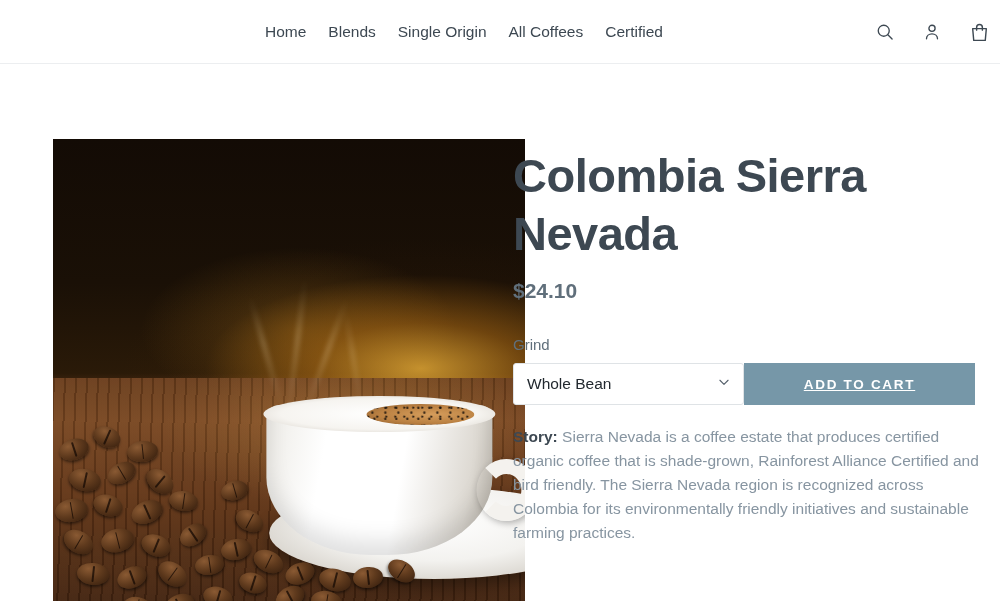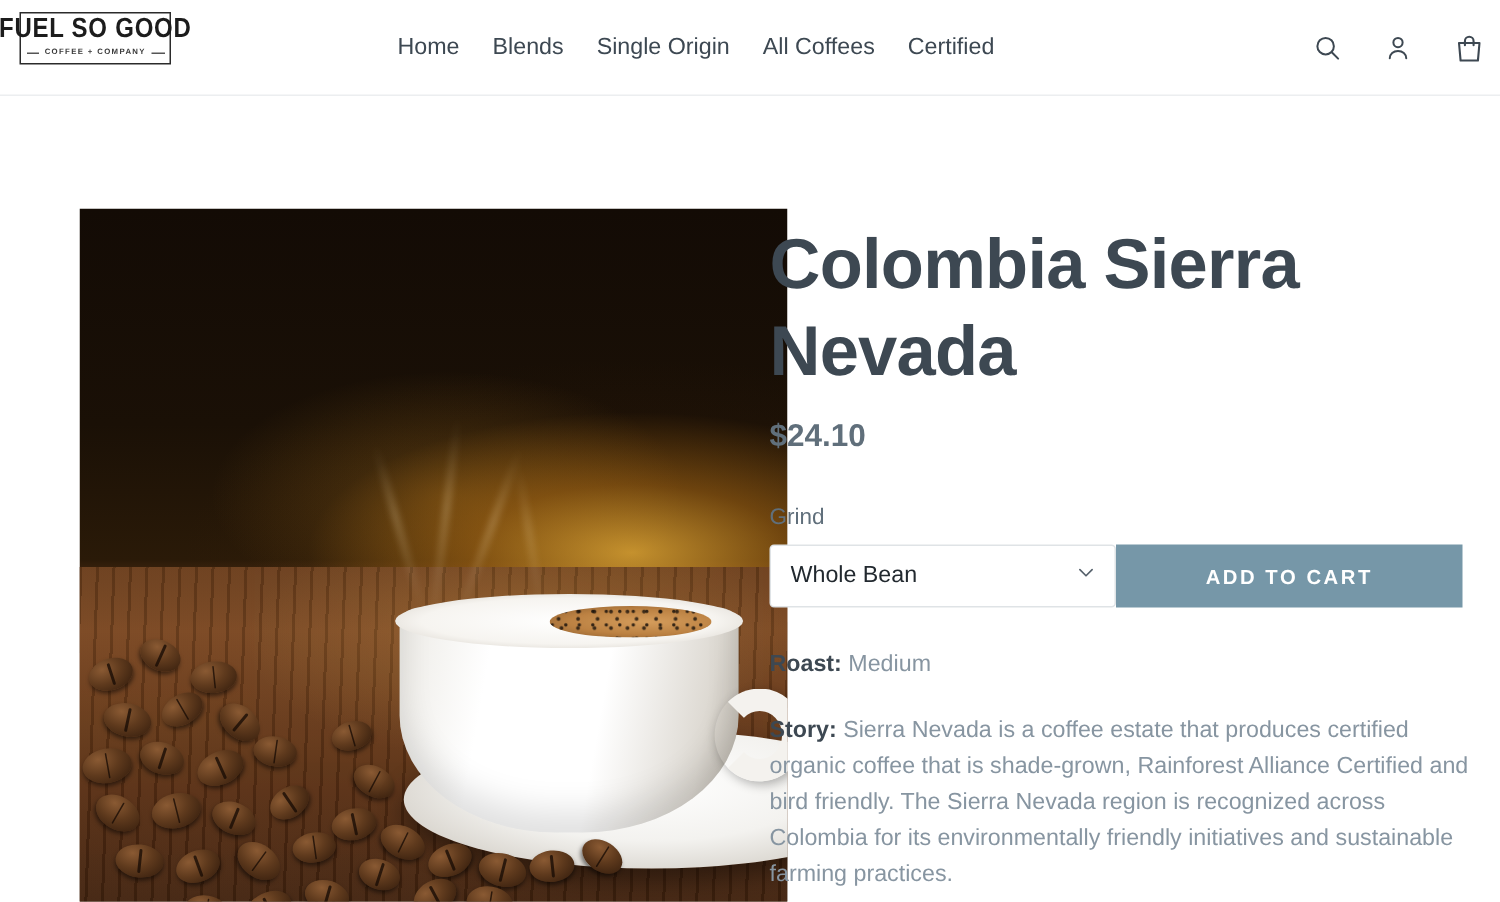--- a/index.html
+++ b/index.html
@@ -283,20 +283,21 @@
   .add-to-cart {
     width: 231px; height: 42px;
     background: #7697a8;
     border: none;
     color: #ffffff;
     font-family: "Liberation Sans", sans-serif;
     font-size: 13.5px;
     font-weight: 700;
     letter-spacing: 1.7px;
     cursor: pointer;
+    text-decoration: underline;
   }
   .roast-line {
     margin: 26px 0 0 0;
     font-size: 15.5px;
     line-height: 24px;
     color: #8795a1;
   }
   .story-para {
     margin: 20px 0 0 0;
     font-size: 15.5px;
@@ -304,30 +305,20 @@
     color: #8795a1;
     max-width: 470px;
   }
   .lbl-strong { color: #3d4852; font-weight: 700; }
 </style>
 </head>
 <body>
 
 <header class="site-header">
 
-  <div class="logo-wrap">
-    <div class="logo-box">
-      <div class="logo-main">FUEL SO GOOD</div>
-      <div class="logo-rule">
-        <span class="bar"></span>
-        <span class="logo-sub">COFFEE + COMPANY</span>
-        <span class="bar"></span>
-      </div>
-    </div>
-  </div>
 
   <nav class="main-nav">
     <a class="nav-link">Home</a>
     <a class="nav-link">Blends</a>
     <a class="nav-link">Single Origin</a>
     <a class="nav-link">All Coffees</a>
     <a class="nav-link">Certified</a>
   </nav>
 
   <div class="header-icons">
@@ -427,23 +418,19 @@
         </select>
         <span class="select-chevron">
           <svg width="14" height="14" viewBox="0 0 24 24" fill="none" stroke="currentColor" stroke-width="1.9" stroke-linecap="round" stroke-linejoin="round">
             <polyline points="5,9 12,16 19,9"></polyline>
           </svg>
         </span>
       </div>
       <button class="add-to-cart">ADD TO CART</button>
     </div>
 
-    <p class="roast-line">
-      <span class="lbl-strong">Roast:</span>
-      <span>Medium</span>
-    </p>
 
     <p class="story-para">
       <span class="lbl-strong">Story:</span>
       <span>Sierra Nevada is a coffee estate that produces certified organic coffee that is shade-grown, Rainforest Alliance Certified and bird friendly. The Sierra Nevada region is recognized across Colombia for its environmentally friendly initiatives and sustainable farming practices.</span>
     </p>
   </section>
 </main>
 
 </body></html>

